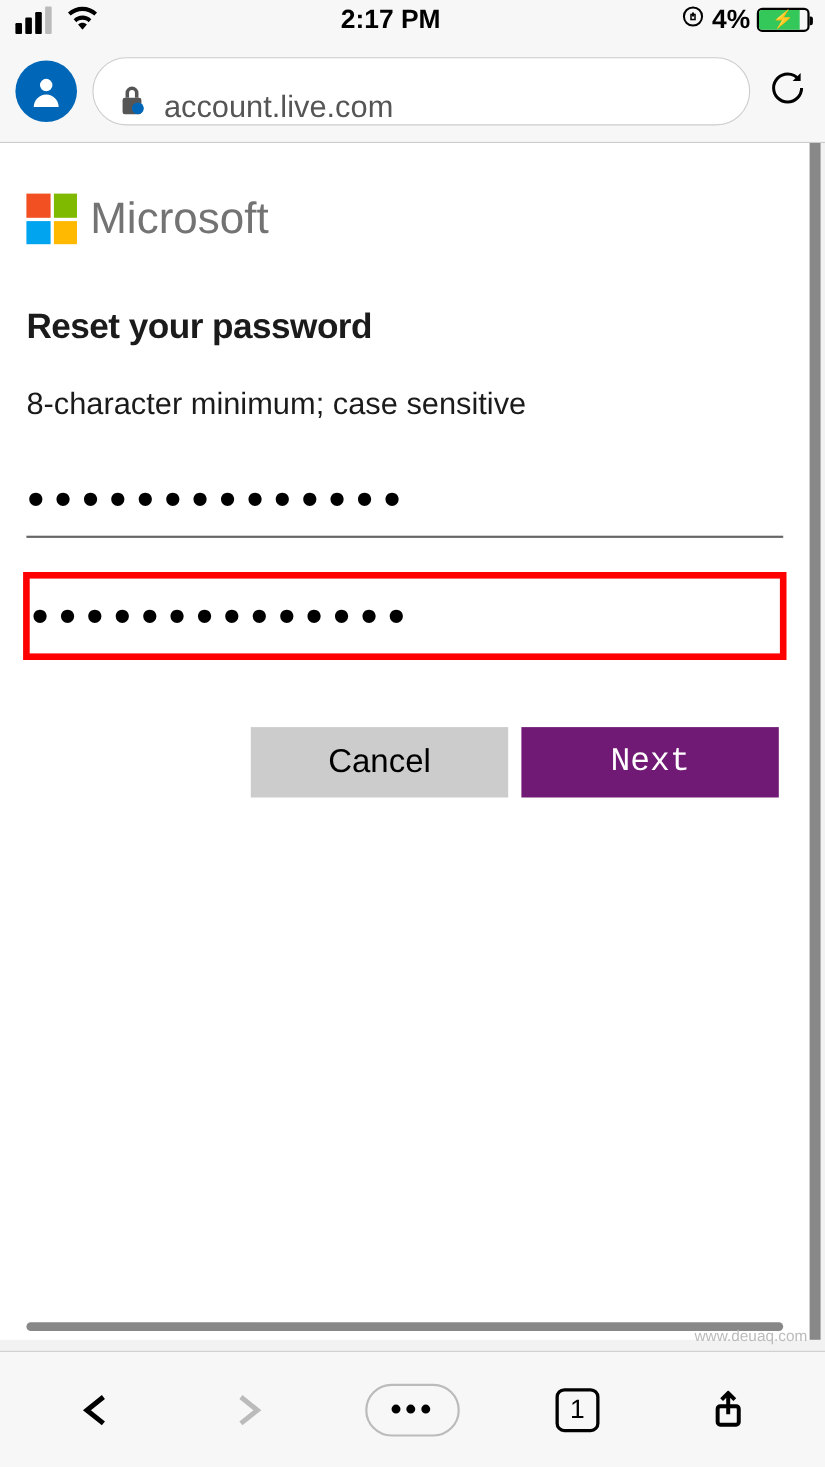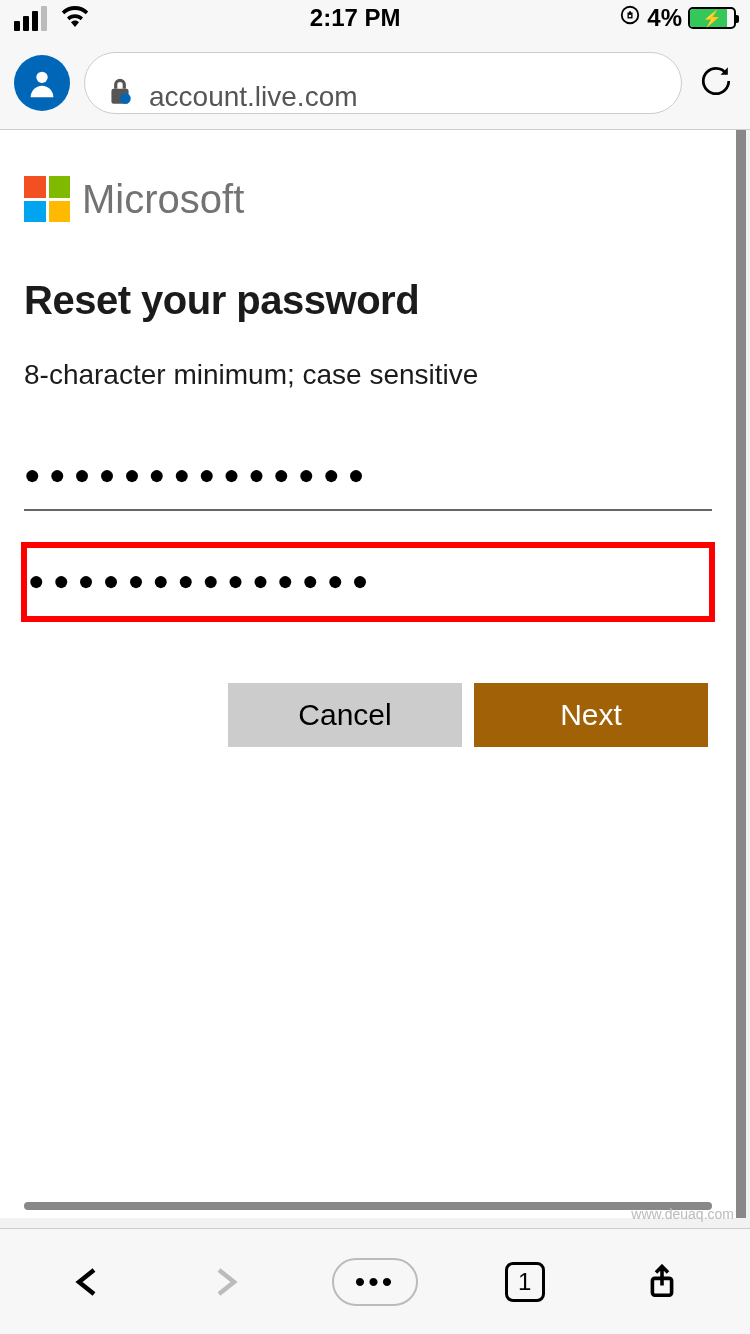--- a/index.html
+++ b/index.html
@@ -71,35 +71,35 @@
       border-right: 10px solid #888;
       padding: 46px 24px 0 24px;
     }
     .ms-logo-row { display: flex; align-items: center; gap: 12px; margin-bottom: 56px; }
     .ms-squares { width: 46px; height: 46px; display: grid; grid-template-columns: 1fr 1fr; grid-template-rows: 1fr 1fr; gap: 3px; }
     .ms-squares div:nth-child(1){background:#f25022;}
     .ms-squares div:nth-child(2){background:#7fba00;}
     .ms-squares div:nth-child(3){background:#00a4ef;}
     .ms-squares div:nth-child(4){background:#ffb900;}
     .ms-text { font-size: 40px; color: #737373; font-weight: 500; }
-    .page-title { font-size: 40px; font-weight: 700; color: #1b1b1b; margin-bottom: 36px; letter-spacing: -0.5px;}
-    .hint-text { font-size: 28px; color: #1b1b1b; margin-bottom: 56px; }
+    .page-title { font-size: 32px; font-weight: 700; color: #1b1b1b; margin-bottom: 36px; letter-spacing: -0.5px;}
+    .hint-text { font-size: 28px; color: #1b1b1b; margin-bottom: 42px; }
     .pw-input {
       width: 100%; border: none; border-bottom: 2px solid #666;
       font-size: 28px; padding: 12px 0 18px 0; outline: none;
       letter-spacing: 8px; font-family: Arial;
       background: transparent;
     }
     .pw-wrap { margin-bottom: 34px; position: relative; }
     .pw-wrap.highlighted { outline: 6px solid #ff0000; outline-offset: -3px; padding: 8px 4px 4px 4px;}
     .pw-wrap.highlighted .pw-input { border-bottom: none; }
     .button-row { display: flex; gap: 12px; margin-top: 64px; justify-content: flex-end; padding-right: 4px;}
     .btn { width: 234px; height: 64px; border: none; font-size: 30px; cursor: pointer; text-align: center; }
     .btn-cancel { background: #ccc; color: #000; }
-    .btn-next { background: #a16207; color: #fff; }
+    .btn-next { background: #701a75; color: #fff; font-family: Liberation Mono, monospace; }
     .bottom-scroll { position:absolute; bottom: 8px; left: 24px; right: 24px; height: 8px; background: #888; border-radius: 4px;}
     .bottom-toolbar {
       position: absolute; bottom: 0; left: 0; right: 0;
       height: 106px; background: #f7f7f7; border-top: 1px solid #ccc;
       display: flex; align-items: center; justify-content: space-around;
       padding: 0 20px;
     }
     .tb-btn { width: 60px; height: 60px; display:flex; align-items:center; justify-content:center;}
     .tb-btn svg { width: 36px; height: 36px; stroke: #000; fill: none; stroke-width: 3; }
     .tb-btn.disabled svg { stroke: #bbb; }

